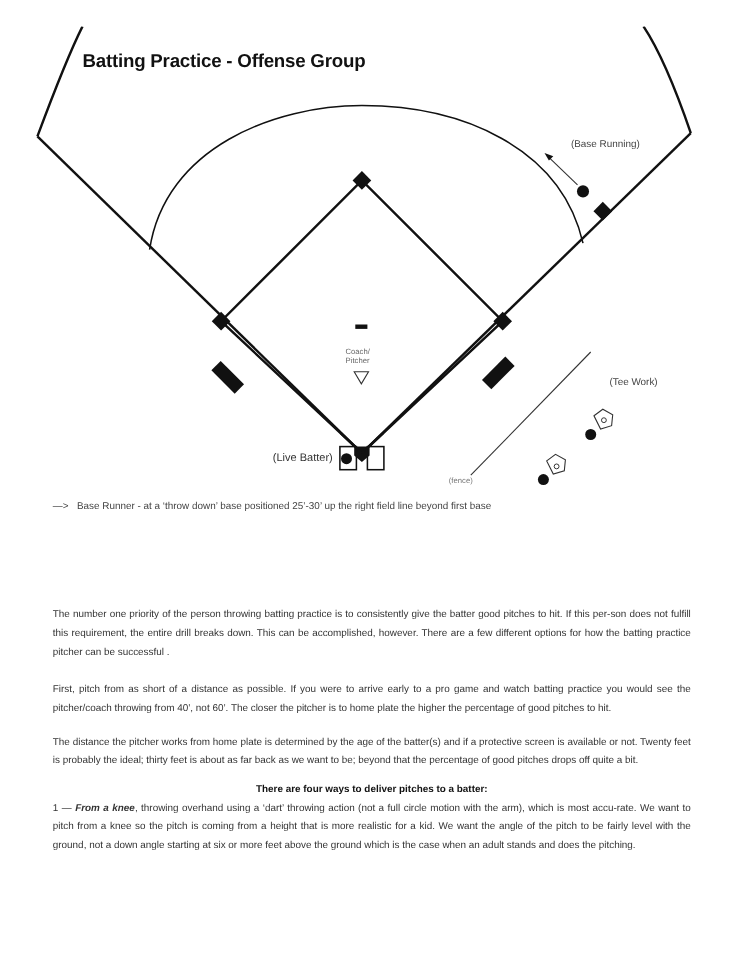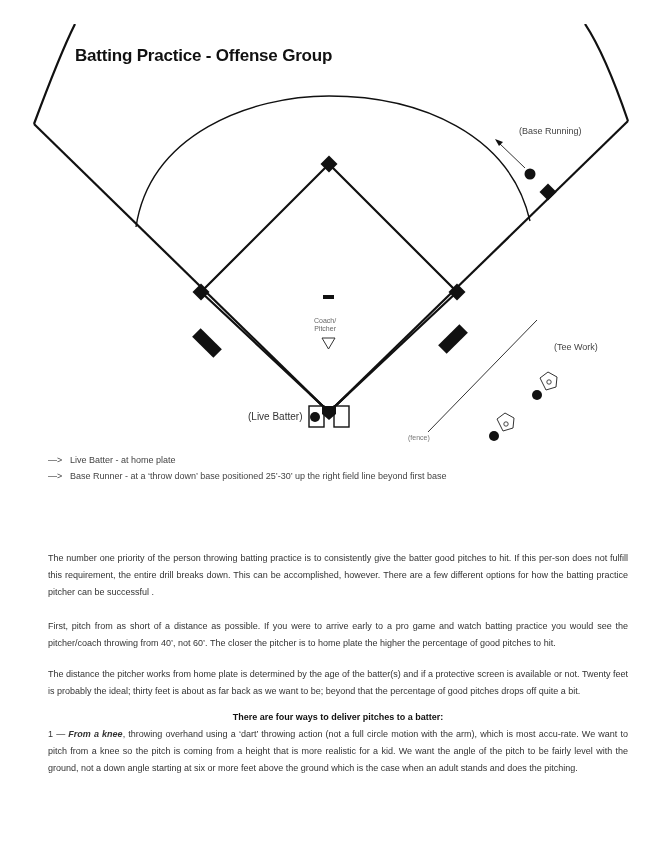--- a/index.html
+++ b/index.html
@@ -72,21 +72,20 @@
     <div>Coach/</div>
     <div>Pitcher</div>
   </div>
   <div class="lbl" style="left:538px; top:318px;padding-left:16px;">(Tee Work)</div>
   <div class="lbl lbl-batter" style="left:248px; top:387px;">(Live Batter)</div>
   <div class="lbl" style="left:408px; top:410px; font-size:7px; color:#777;">(fence)</div>
 </div>
 
 <div class="section" style="top:450px;">
   <div style="margin-top:2px;">
-    <div class="bullet"><span class="arrow">—&gt;</span><span>Live Batter - at home plate</span></div>
     <div class="bullet"><span class="arrow">—&gt;</span><span>Base Runner - at a ‘throw down’ base positioned 25’-30’ up the right field line beyond first base</span></div>
   </div>
 </div>
 
 <div class="section" style="top:549px; width:580px;">
   <p class="para" style="margin-top:1px;">The number one priority of the person throwing batting practice is to consistently give the batter good pitches to hit.  If this per-son does not fulfill this requirement, the entire drill breaks down.  This can be accomplished, however.  There are a few different options for how the batting practice pitcher can be successful .</p>
   <p class="para" style="margin-top:17px;">First, pitch from as short of a distance as possible.  If you were to arrive early to a pro game and watch batting practice you would see the pitcher/coach throwing from 40’, not 60’.  The closer the pitcher is to home plate the higher the percentage of good pitches to hit.</p>
   <p class="para" style="margin-top:14px;">The distance the pitcher works from home plate is determined by the age of the batter(s) and if a protective screen is available or not.  Twenty feet is probably the ideal; thirty feet is about as far back as we want to be; beyond that the percentage of good pitches drops off quite a bit.</p>
   <p class="bold-line" style="margin-top:9px;text-align:center;">There are four ways to deliver pitches to a batter:</p>
   <p class="para">

